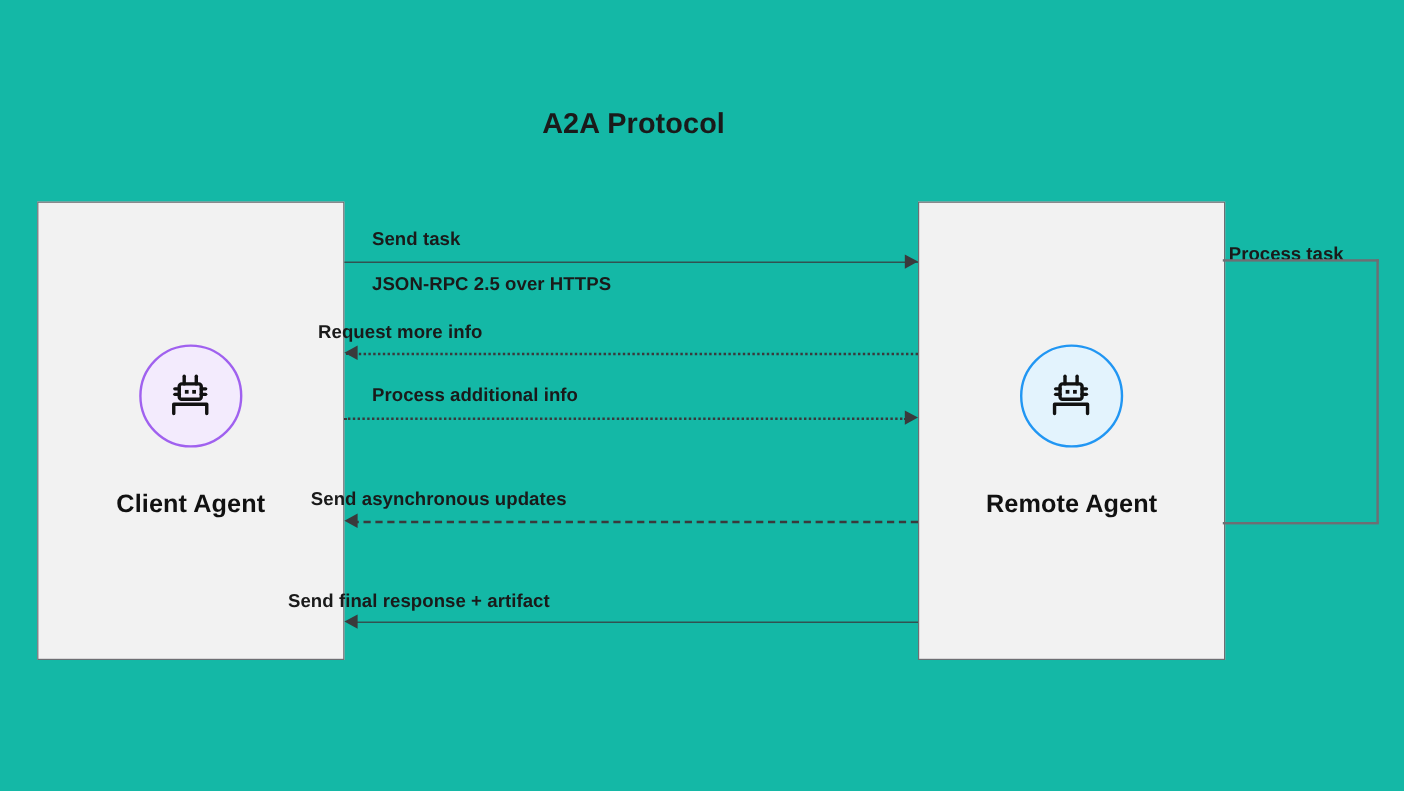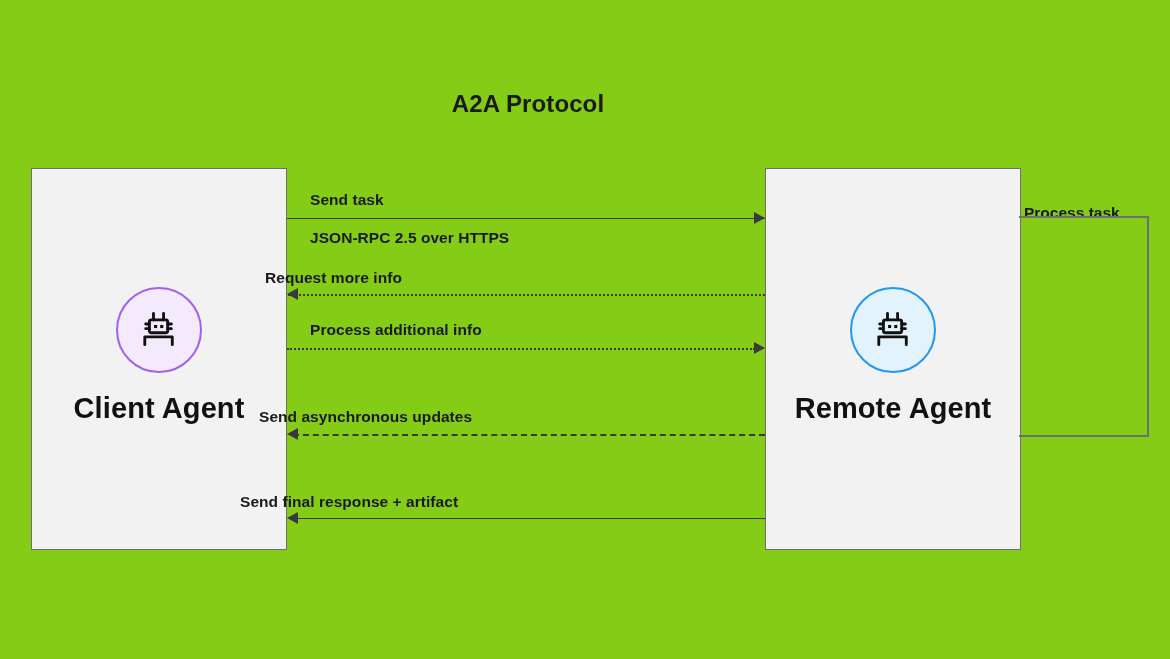--- a/index.html
+++ b/index.html
@@ -8,21 +8,21 @@
     background: #ffffff;
   }
   body {
     font-family: "Liberation Sans", sans-serif;
     -webkit-font-smoothing: antialiased;
   }
   #canvas {
     position: relative;
     width: 1170px;
     height: 659px;
-    background: #84cc16;
+    background: #14b8a6;
     overflow: hidden;
   }
 
   
   #diagram-title {
     position: absolute;
     left: 0;
     top: 90px;
     width: 1056px;
     text-align: center;
@@ -72,22 +72,22 @@
   }
   #client-agent-circle {
     background: #f3ebfd;
     border: 2.2px solid #a061ef;
   }
   #remote-agent-circle {
     background: #e3f3fd;
     border: 2.2px solid #2196f3;
   }
   .agent-label {
-    margin-top: 19px;
-    font-size: 29px;
+    margin-top: 36px;
+    font-size: 21px;
     font-weight: bold;
     color: #111111;
     letter-spacing: 0.1px;
     white-space: nowrap;
   }
 
   
   .msg-line {
     position: absolute;
     height: 0;

